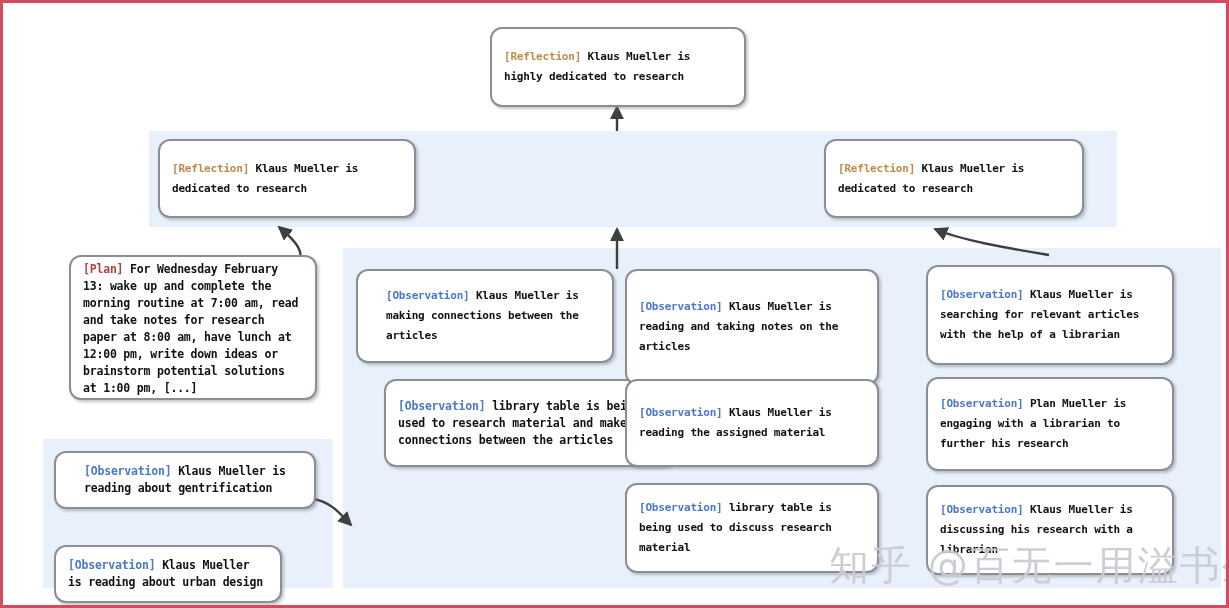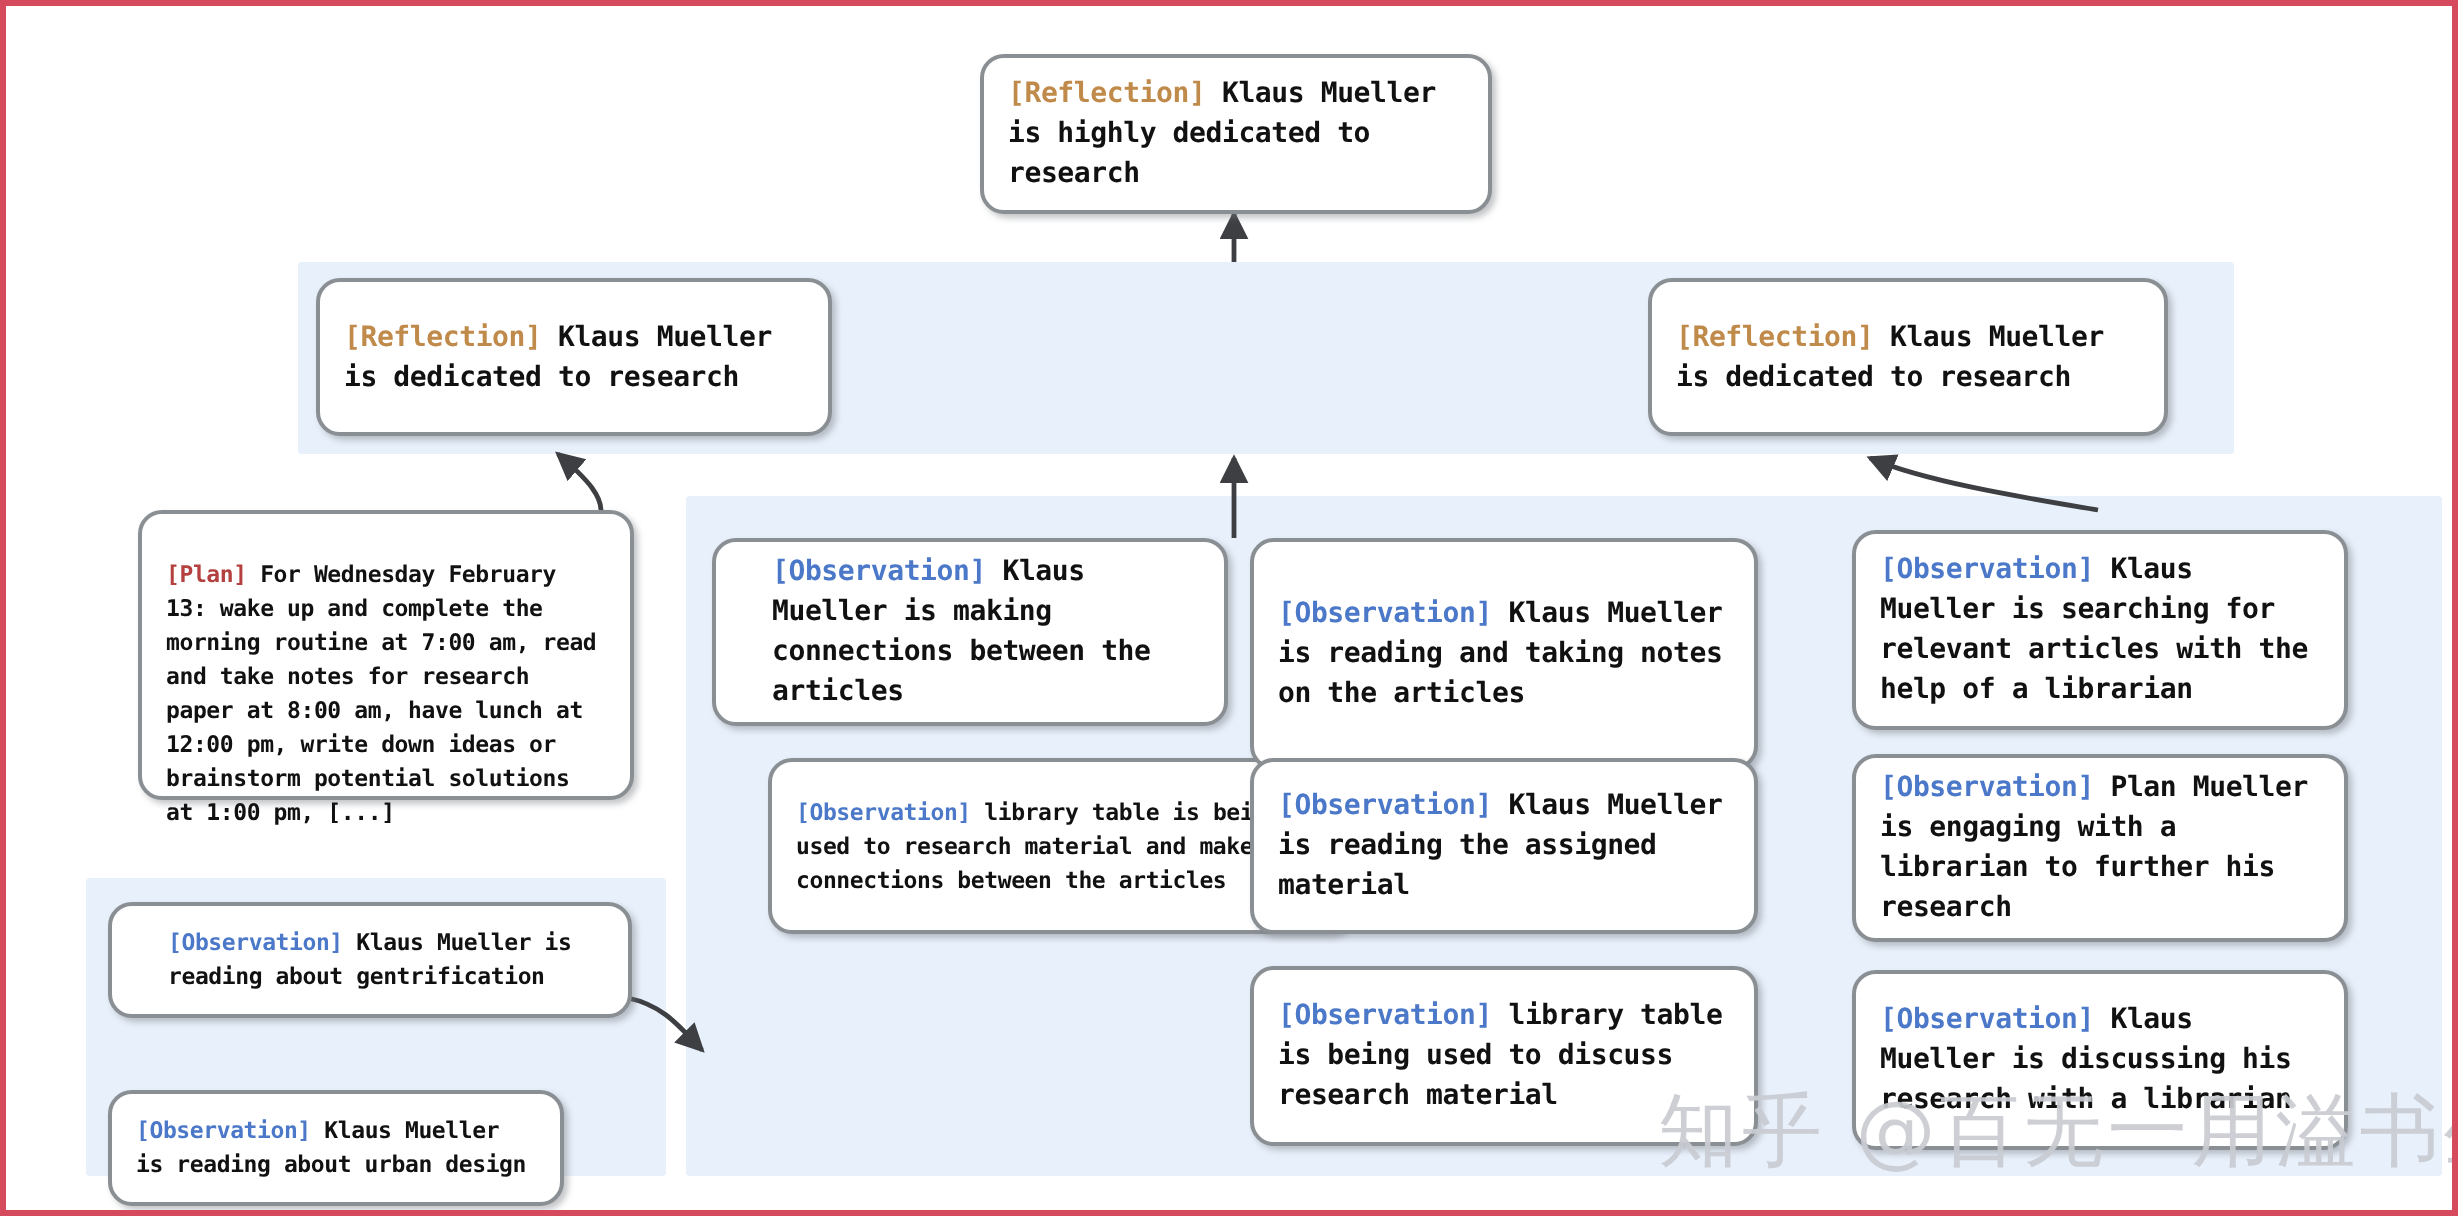--- a/index.html
+++ b/index.html
@@ -31,21 +31,21 @@
     border-radius:12px;
     box-sizing:border-box;
     box-shadow:2px 2px 3px rgba(120,125,130,0.45);
     display:flex;
     align-items:center;
     padding:6px 12px;
   }
   .node .txt{
     font-family:"DejaVu Sans Mono","Liberation Mono",monospace;
     font-weight:700;
-    font-size:14px;
+    font-size:11px;
     line-height:20px;
     color:#111111;
     letter-spacing:-0.2px;
     white-space:pre-wrap;
     word-break:normal;
   }
   .node.small .txt{
     font-size:11.5px;
     line-height:17px;
   }
@@ -102,21 +102,21 @@
 
   <div class="node" style="left:155px;top:136px;width:258px;height:79px;">
     <div class="txt"><span class="tag-reflection">[Reflection]</span><span> Klaus Mueller is dedicated to research</span></div>
   </div>
 
 
   <div class="node" style="left:821px;top:136px;width:260px;height:79px;">
     <div class="txt"><span class="tag-reflection">[Reflection]</span><span> Klaus Mueller is dedicated to research</span></div>
   </div>
 
-  <div class="node small" style="left:66px;top:252px;width:248px;height:145px;align-items:flex-start;padding-top:22px;">
+  <div class="node small" style="left:66px;top:252px;width:248px;height:145px;align-items:flex-start;padding-top:4px;">
     <div class="txt"><span class="tag-plan">[Plan]</span><span> For Wednesday February 13: wake up and complete the morning routine at 7:00 am, read and take notes for research paper at 8:00 am, have lunch at 12:00 pm, write down ideas or brainstorm potential solutions at 1:00 pm, [...]</span></div>
   </div>
 
   <div class="node small" style="left:51px;top:448px;width:262px;height:58px;padding-left:28px;">
     <div class="txt"><span class="tag-observation">[Observation]</span><span> Klaus Mueller is reading about gentrification</span></div>
   </div>
 
   <div class="node small" style="left:51px;top:542px;width:228px;height:58px;">
     <div class="txt"><span class="tag-observation">[Observation]</span><span> Klaus Mueller is reading about urban design</span></div>
   </div>

